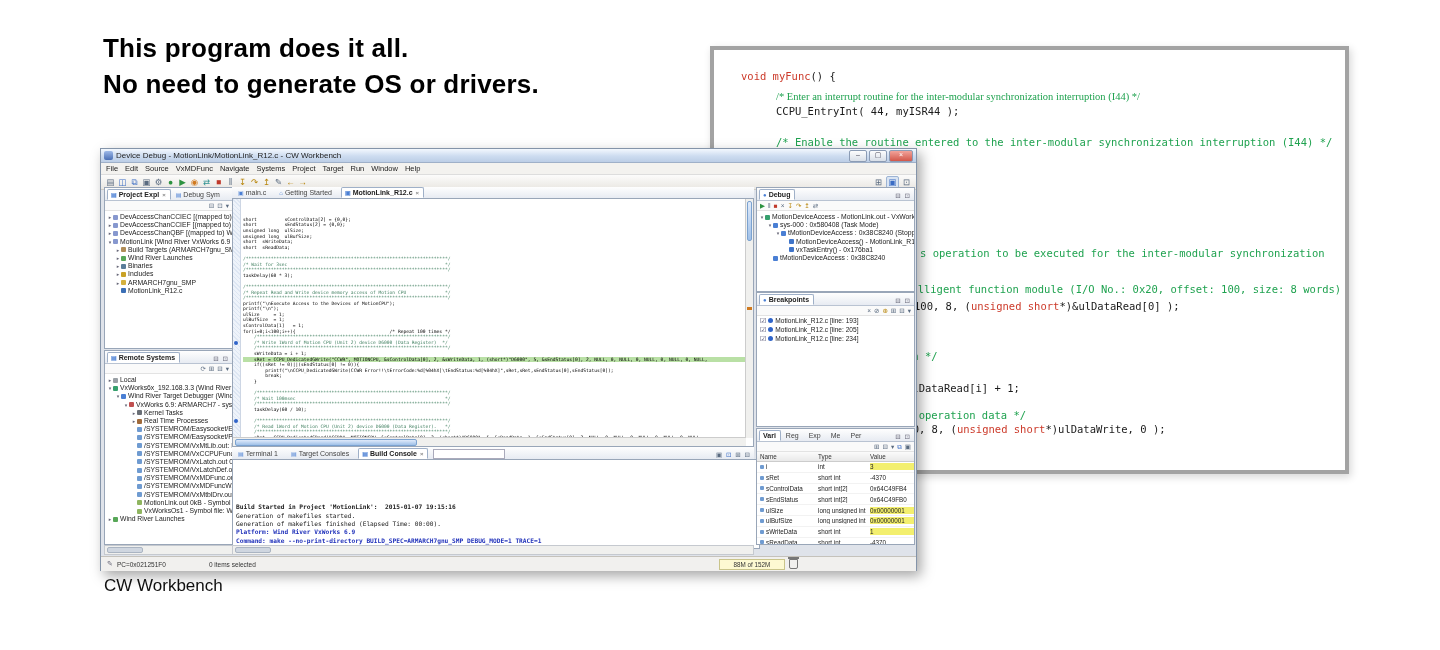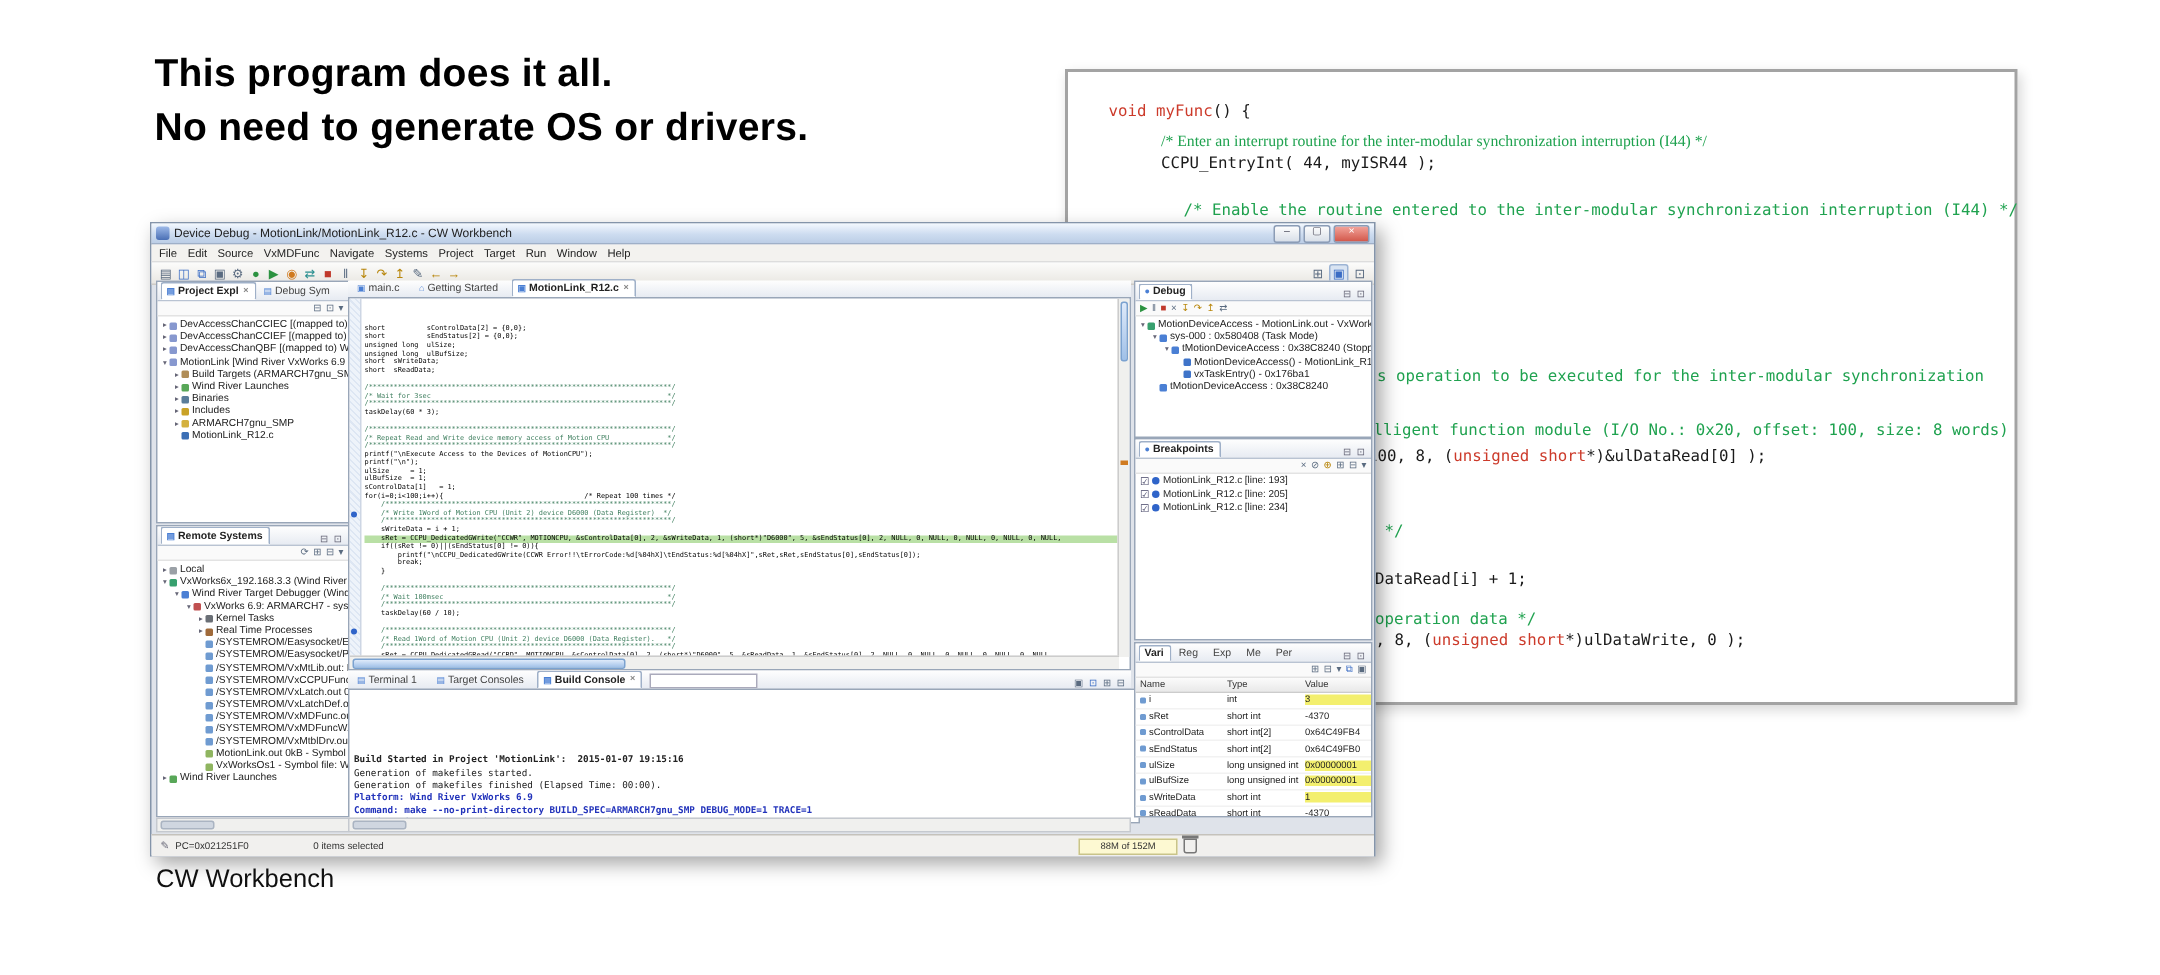--- a/index.html
+++ b/index.html
@@ -6,27 +6,27 @@
   .stage{position:relative;width:1440px;height:650px;background:#fff;overflow:hidden;
          font-family:"Liberation Sans",sans-serif;}
 
   
   .headline{position:absolute;left:103px;top:30px;font-size:26px;font-weight:bold;
             color:#000;line-height:36px;letter-spacing:.2px;}
   .caption{position:absolute;left:104px;top:576px;font-size:17px;color:#111;}
 
   
   .code-panel{position:absolute;left:710px;top:46px;width:631px;height:420px;background:#fff;
-              border:2px solid #a3a3a3;box-shadow:2px 3px 8px rgba(0,0,0,.16);z-index:1;}
+              border:4px solid #a3a3a3;box-shadow:2px 3px 8px rgba(0,0,0,.16);z-index:1;}
   .cp-line{position:absolute;font-family:"DejaVu Sans Mono",monospace;font-size:10.5px;
            white-space:pre;color:#1a1a1a;}
   .cp-line .grn{color:#1fa24f;}
   .cp-line .red{color:#cc3a2a;}
   .cl0{top:20px;left:27px;} .cl1{top:41px;left:62px;font-family:Liberation Serif, serif;} .cl2{top:55px;left:62px;}
-  .cl3{top:86px;left:62px;margin-left:15px;} .cl4{top:197px;left:206px;} .cl5{top:233px;left:191px;}
+  .cl3{top:86px;left:62px;} .cl4{top:197px;left:206px;} .cl5{top:233px;left:191px;}
   .cl6{top:250px;left:200px;} .cl7{top:300px;left:192px;} .cl8{top:332px;left:192px;}
   .cl9{top:359px;left:192px;} .cl10{top:373px;left:186px;}
 
   
   .ide{position:absolute;left:100px;top:148px;width:815px;height:421px;background:#dfe3ea;
        border:1px solid #8494a9;box-shadow:4px 5px 12px rgba(0,0,0,.35);z-index:2;font-size:8px;}
   .titlebar{height:13px;background:linear-gradient(#f3f8fe,#cddcf0 55%,#bccee6);
             display:flex;align-items:center;padding:0 3px;border-bottom:1px solid #9fb0c8;}
   .title-ic{width:9px;height:9px;border-radius:2px;background:linear-gradient(#9db9e8,#4a6fb5);
             flex:none;margin-right:3px;}

